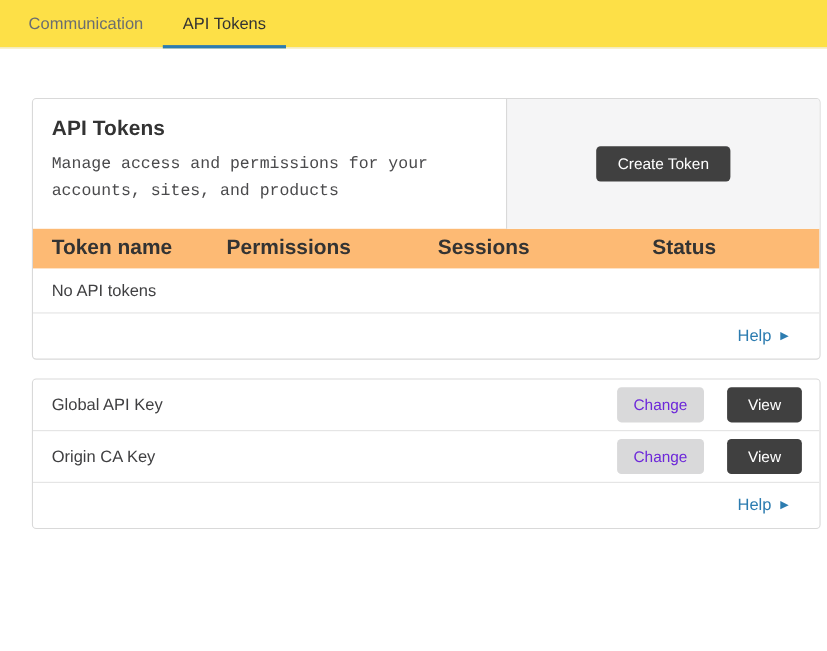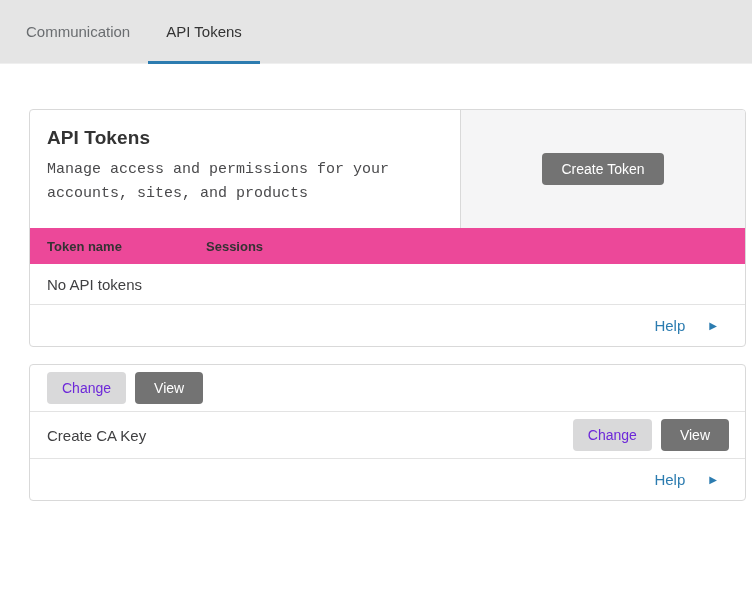--- a/index.html
+++ b/index.html
@@ -6,22 +6,22 @@
   html, body {
     width: 752px; height: 592px;
     background: #ffffff;
     font-family: "Liberation Sans", "DejaVu Sans", sans-serif;
     color: #404042;
     overflow: hidden;
   }
 
   
   .tabbar {
-    height: 64px;
-    background: #e5e5e5;
+    height: 44px;
+    background: #fde047;
     border-bottom: 1px solid #efefef;
     display: flex;
     align-items: stretch;
     padding-left: 8px;
   }
   .tab {
     display: flex;
     align-items: center;
     padding: 0 18px;
     font-size: 15px;
@@ -81,39 +81,39 @@
   .btn {
     display: inline-block;
     border: none;
     border-radius: 4px;
     font-family: inherit;
     font-size: 14px;
     cursor: pointer;
     line-height: 1;
   }
   .btn-primary {
-    background: #737373;
+    background: #404040;
     color: #ffffff;
     padding: 9px 19px;
   }
   .btn-secondary {
     background: #d9d9da;
     color: #6d28d9;
     padding: 9px 15px;
   }
 
   
   .table-header {
     display: grid;
     grid-template-columns: 159px 192px 195px 1fr;
-    background: #ec4899;
+    background: #fdba74;
     padding: 0 4px 0 17px;
     height: 36px;
     align-items: center;
-    font-size: 13px;
+    font-size: 19px;
     font-weight: bold;
     color: #333;
   }
   .table-row-empty {
     height: 41px;
     display: flex;
     align-items: center;
     padding-left: 17px;
     font-size: 15px;
     color: #404042;
@@ -125,41 +125,41 @@
     align-items: center;
     justify-content: flex-end;
     padding-right: 28px;
   }
   .help-link {
     font-size: 15px;
     color: #2c7cb0;
     text-decoration: none;
     display: flex;
     align-items: center;
-    gap: 24px;
+    gap: 8px;
     cursor: pointer;
   }
   .help-arrow { font-size: 10px; line-height: 1; }
 
   
   .card-head-single {
     padding: 19px 20px 16px 17px;
     border-bottom: 1px solid #e3e3e3;
   }
   .key-row {
     height: 47px;
     display: flex;
     align-items: center;
     padding: 0 16px 0 17px;
     border-bottom: 1px solid #e3e3e3;
     font-size: 15px;
     color: #404042;
   }
   .key-row .key-name { flex: 1; }
-  .key-row .btn + .btn { margin-left: 9px; }
+  .key-row .btn + .btn { margin-left: 21px; }
 </style>
 </head>
 <body>
 
 <nav class="tabbar">
   <div class="tab">
     <span>Communication</span>
   </div>
   <div class="tab active">
     <span>API Tokens</span>
@@ -174,44 +174,47 @@
         <h2 class="card-title">API Tokens</h2>
         <p class="card-desc">Manage access and permissions for your accounts, sites, and products</p>
       </div>
       <div class="card-head-right">
         <button class="btn btn-primary">Create Token</button>
       </div>
     </div>
 
     <div class="table-header">
       <span>Token name</span>
+      <span>Permissions</span>
       <span>Sessions</span>
+      <span>Status</span>
     </div>
 
     <div class="table-row-empty">
       <span>No API tokens</span>
     </div>
 
     <div class="card-footer">
       <a class="help-link">
         <span>Help</span>
         <span class="help-arrow">▶</span>
       </a>
     </div>
   </section>
 
   <section class="card">
 
     <div class="key-row">
+      <span class="key-name">Global API Key</span>
       <button class="btn btn-secondary">Change</button>
       <button class="btn btn-primary">View</button>
     </div>
 
     <div class="key-row">
-      <span class="key-name">Create CA Key</span>
+      <span class="key-name">Origin CA Key</span>
       <button class="btn btn-secondary">Change</button>
       <button class="btn btn-primary">View</button>
     </div>
 
     <div class="card-footer">
       <a class="help-link">
         <span>Help</span>
         <span class="help-arrow">▶</span>
       </a>
     </div>

